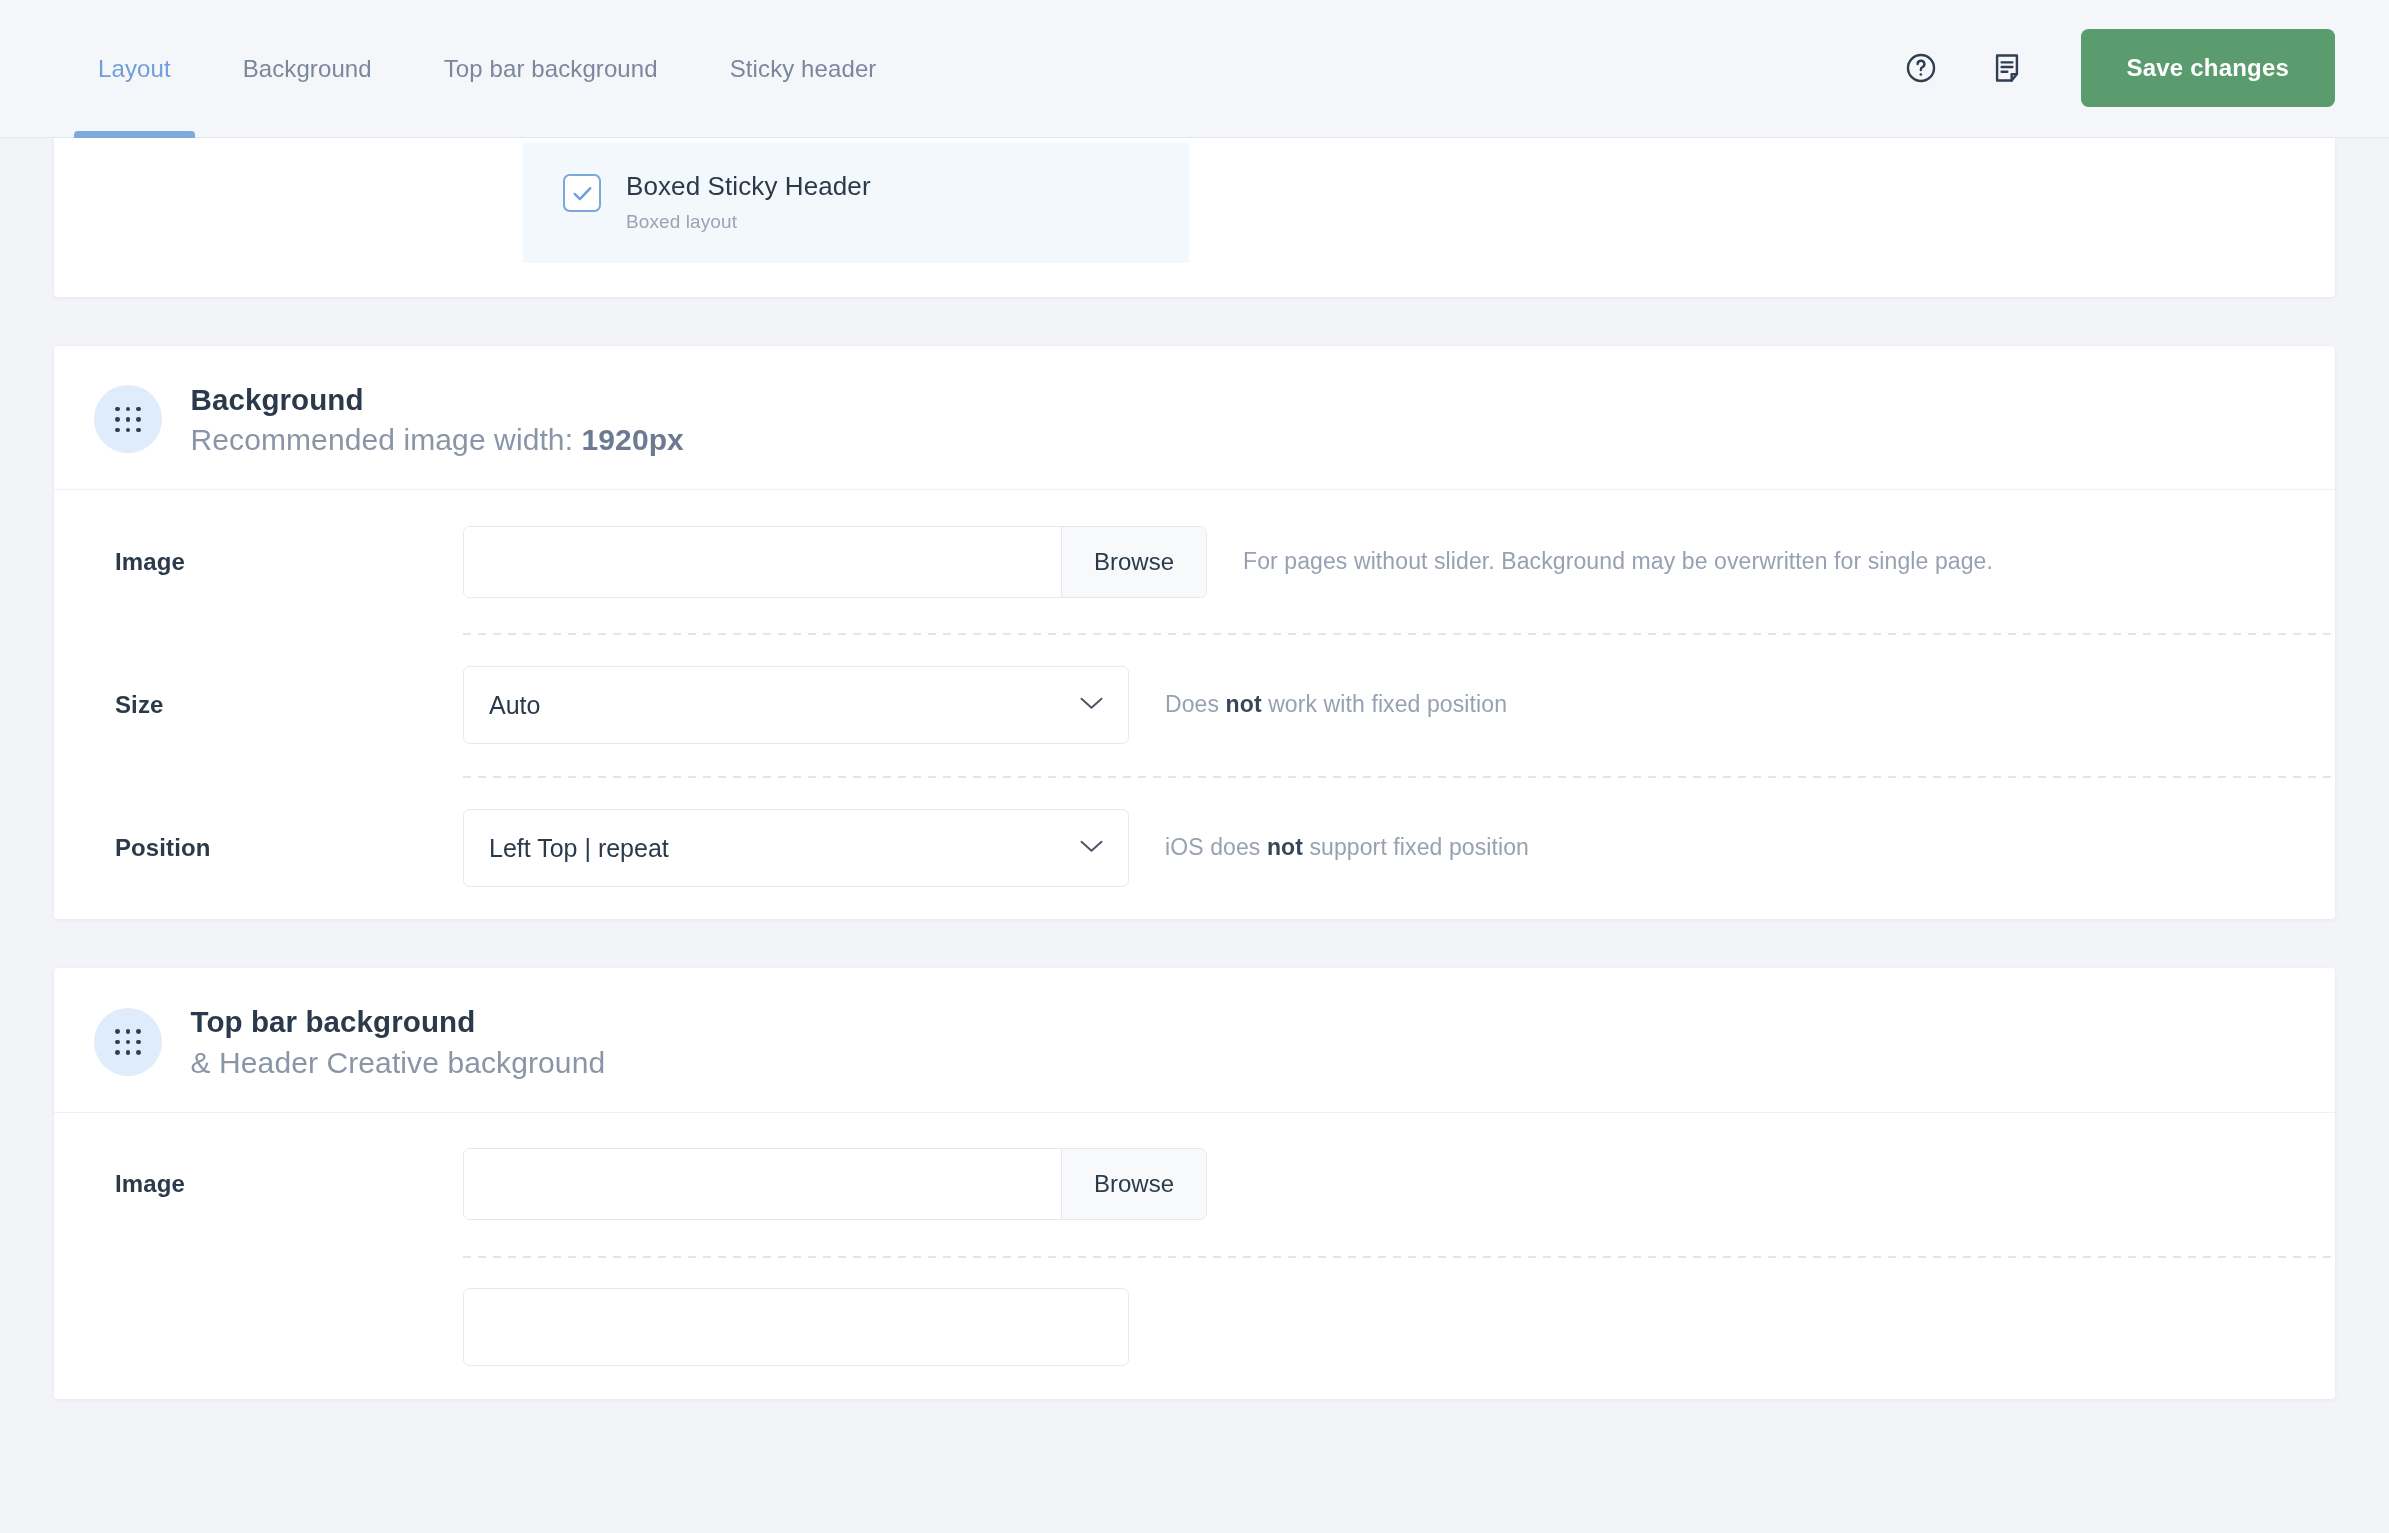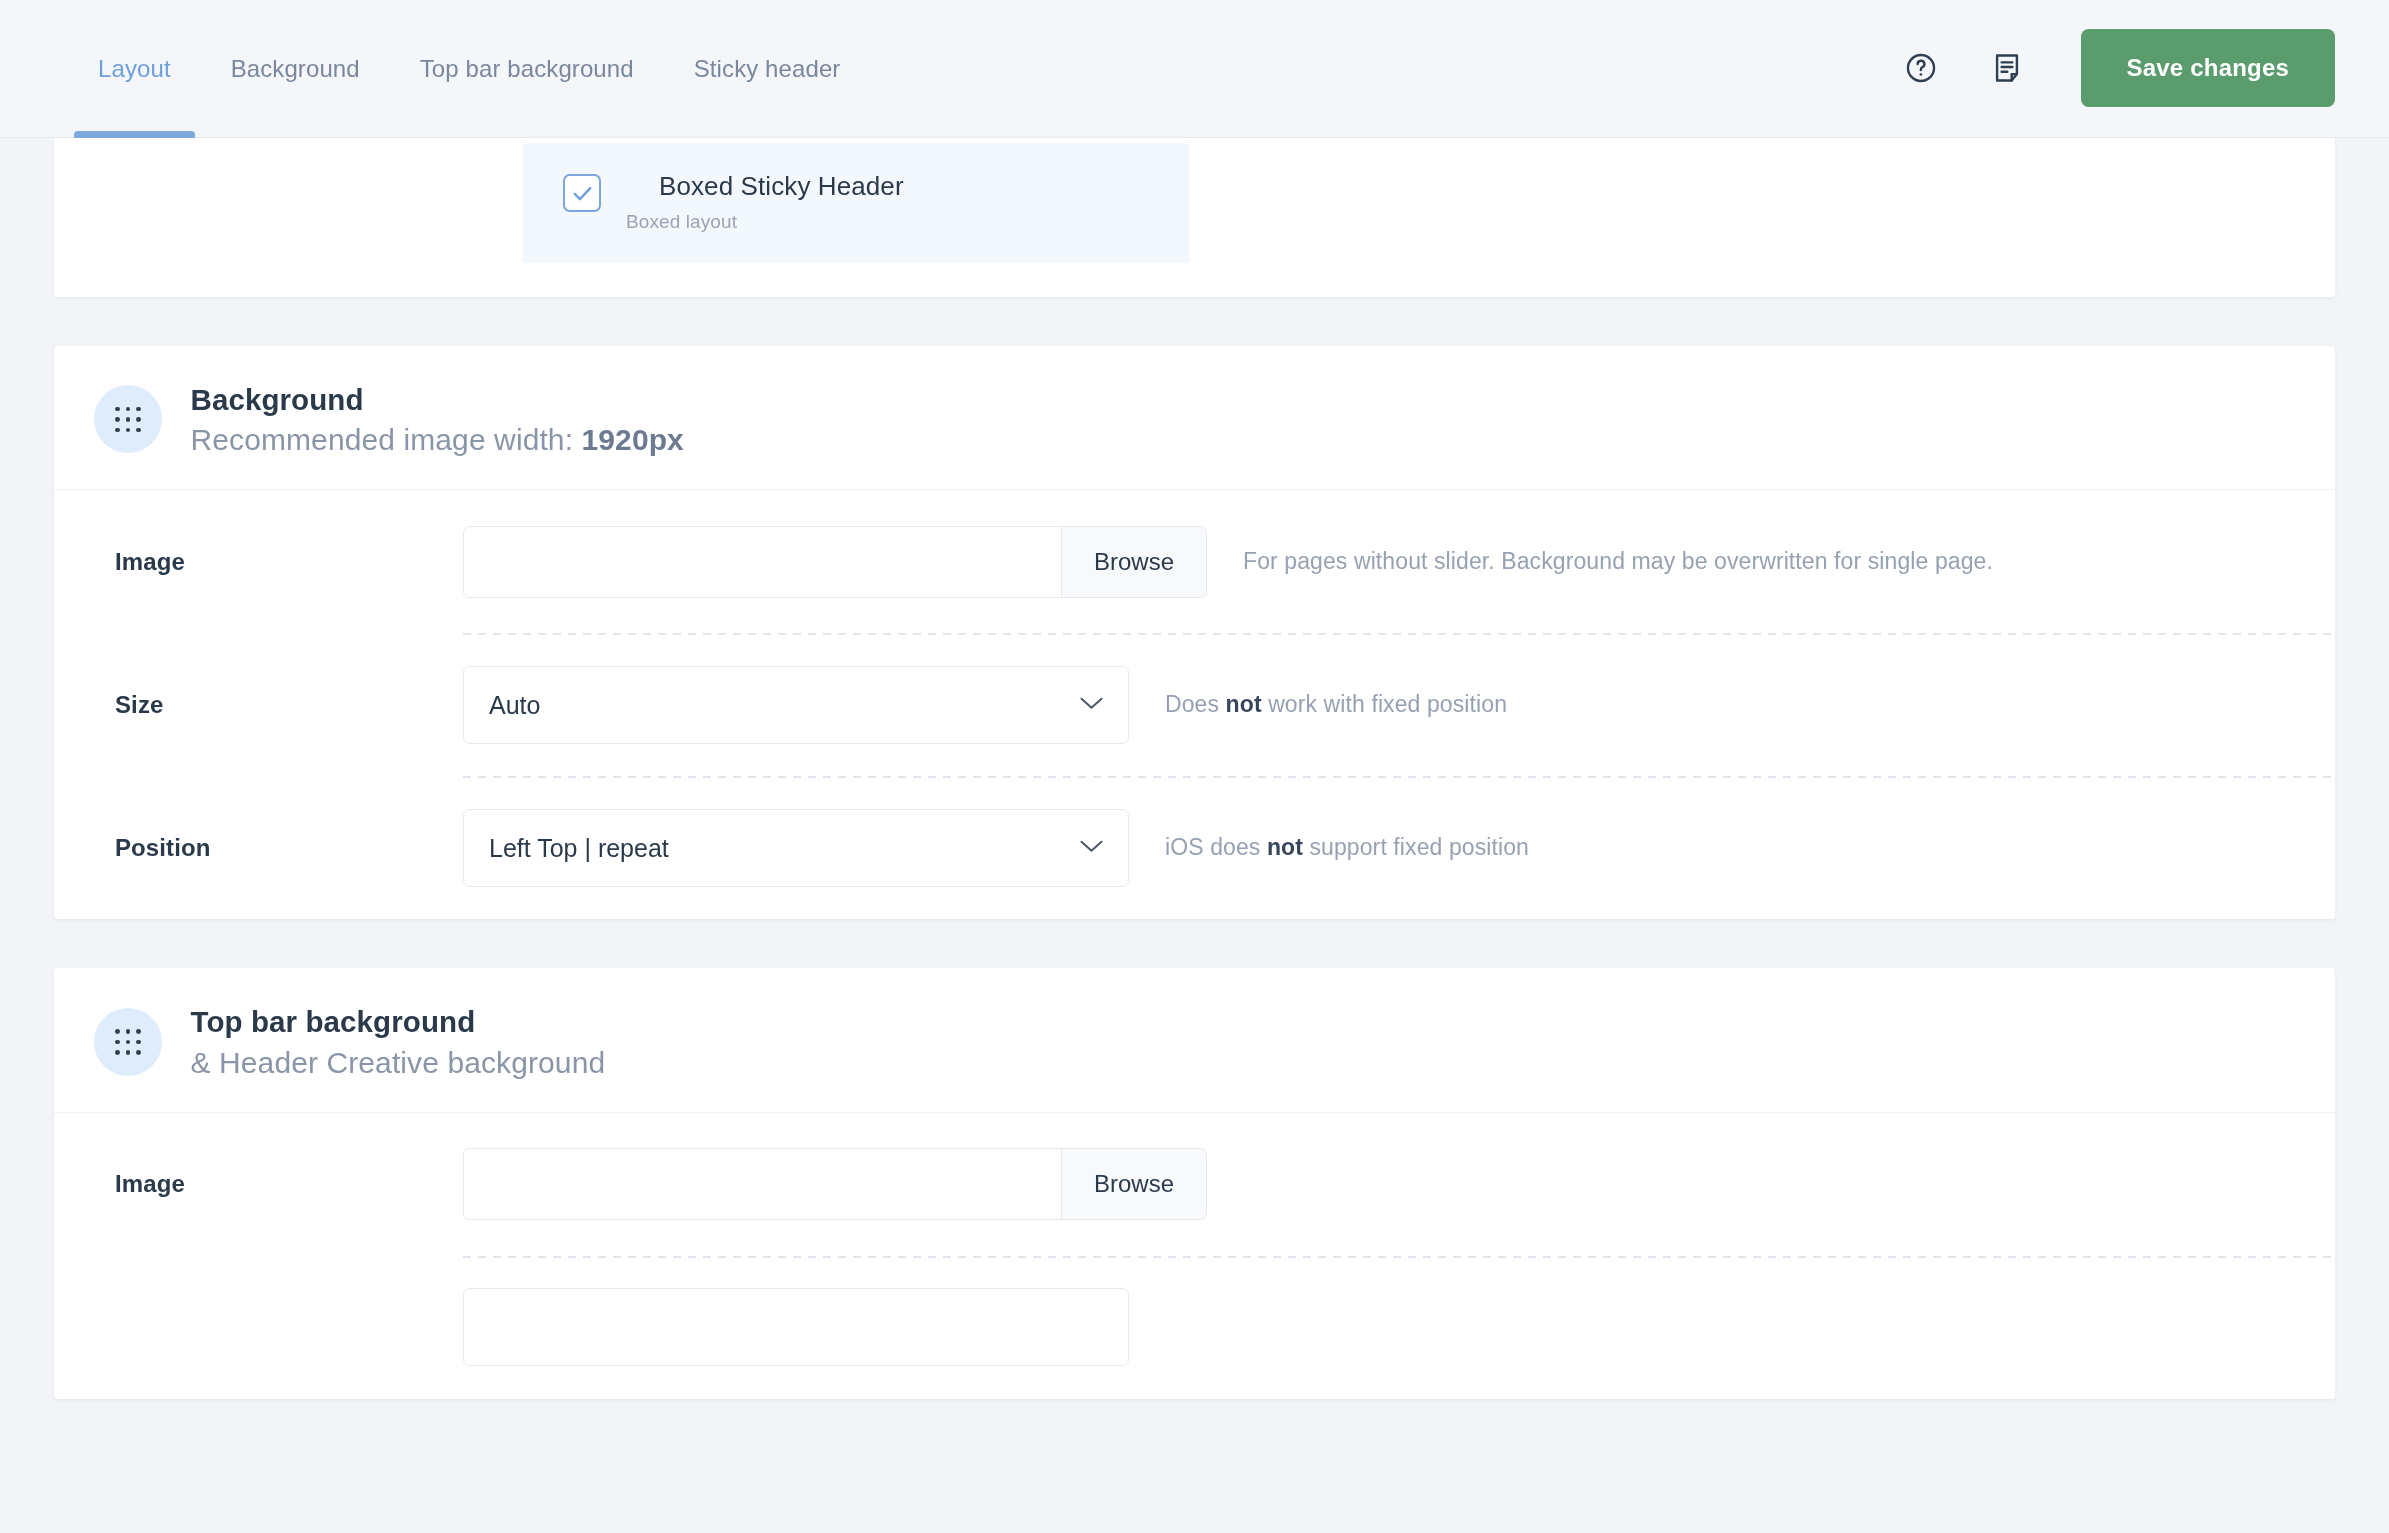--- a/index.html
+++ b/index.html
@@ -27,21 +27,21 @@
     border-bottom: 1.9px solid #e3e7ee;
     display: flex;
     align-items: flex-start;
     z-index: 20;
   }
 
   .tabs {
     display: flex;
     height: 138px;
     padding-left: 68px;
-    gap: 0;
+    gap: 12px;
   }
 
   .tab {
     position: relative;
     height: 138px;
     display: flex;
     align-items: center;
     padding: 0 30px;
     font-size: 24px;
     font-weight: 400;
@@ -215,21 +215,20 @@
     margin-top: 2.9px;
     cursor: pointer;
   }
   .cb svg { display: block; }
   .cb-title {
     font-size: 26px;
     font-weight: 400;
     color: #2b3a4b;
     letter-spacing: 0.1px;
     line-height: 1.1;
-    margin-left: 33px;
   }
   .cb-sub {
     font-size: 19px;
     color: #9aa4b4;
     margin-top: 10.5px;
     letter-spacing: 0.1px;
   }
 
   
   .num-group {

